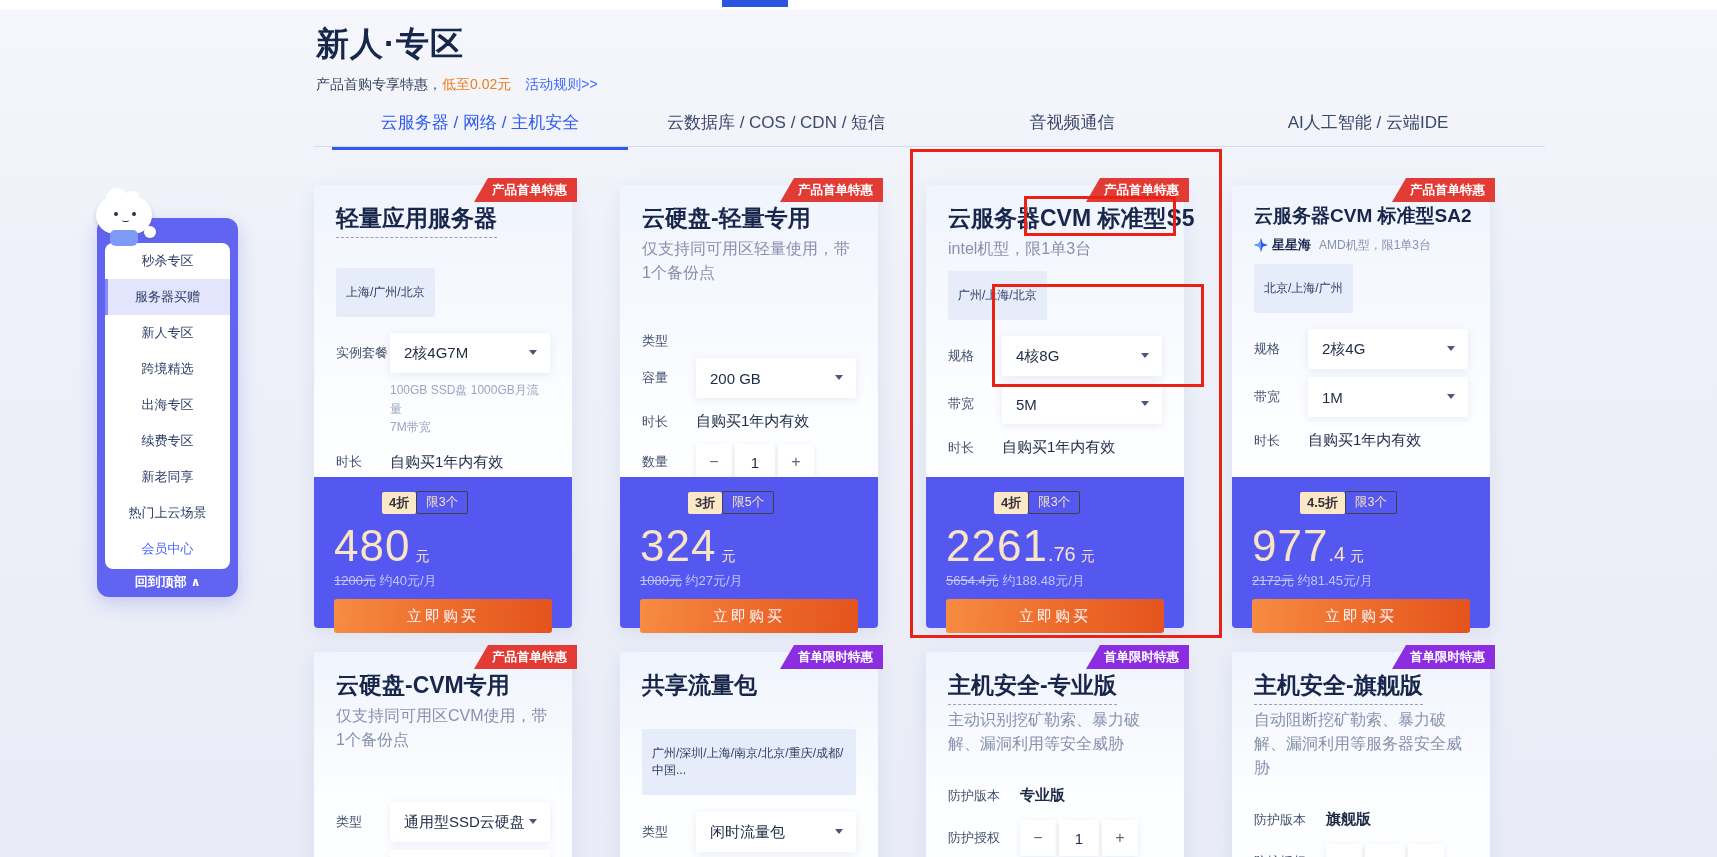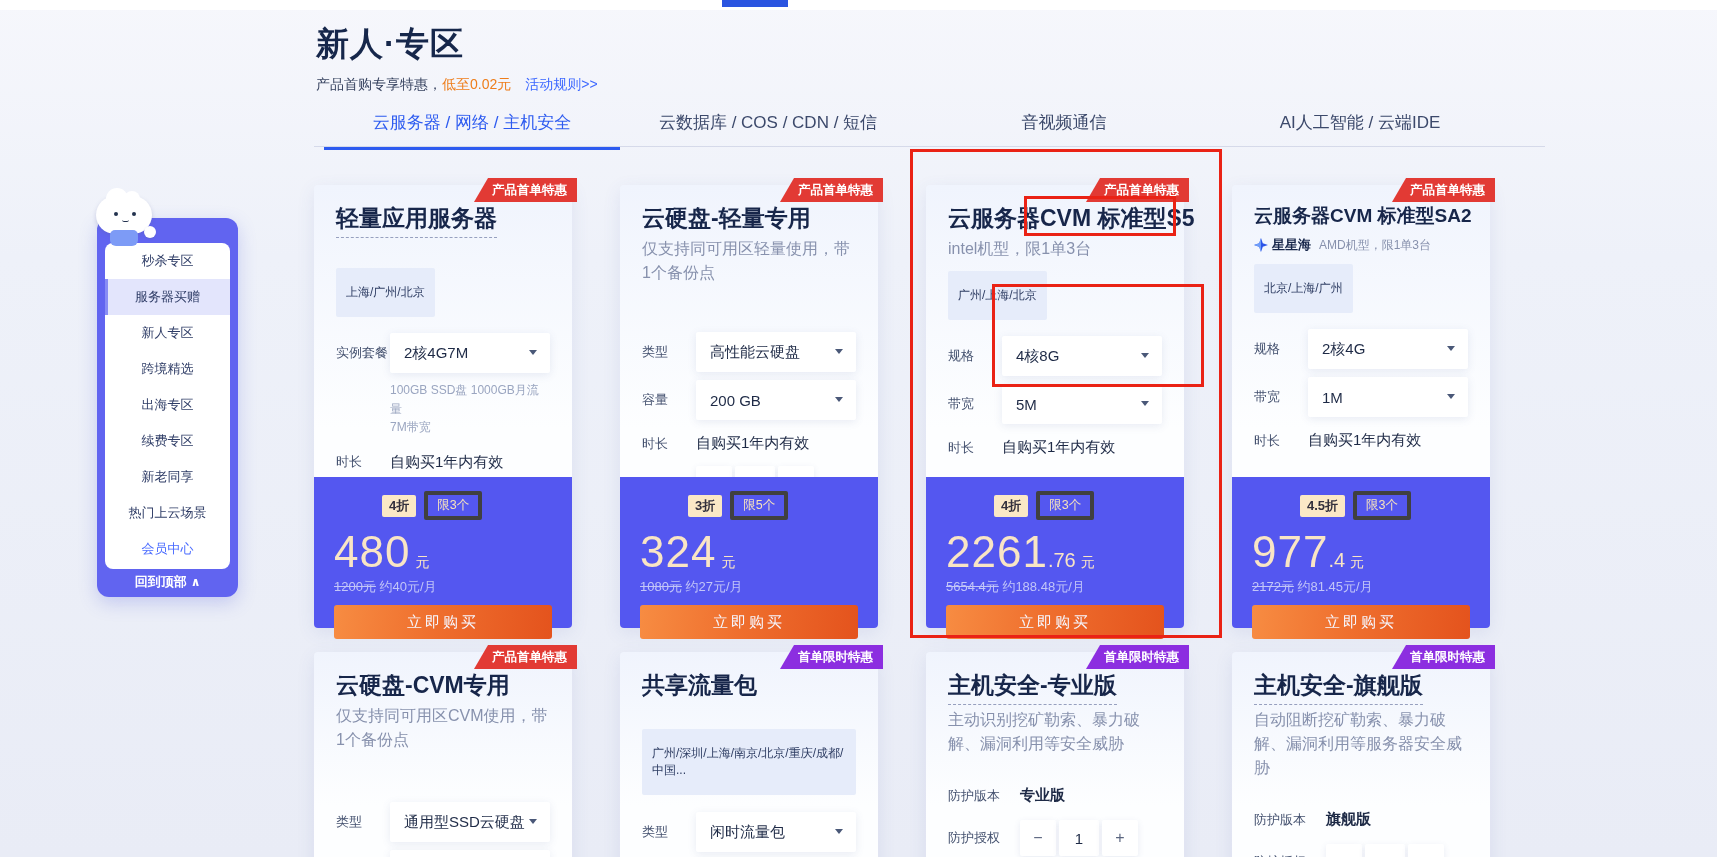--- a/index.html
+++ b/index.html
@@ -13,21 +13,21 @@
   .top-accent { position:absolute; left:722px; top:0; width:66px; height:7px; background:#2b55e0; }
 
   
   .page-title { position:absolute; left:316px; top:22px; font-size:33px; font-weight:bold; color:#16274b; letter-spacing:1px; }
   .subtitle { position:absolute; left:316px; top:76px; font-size:14px; color:#36425f; }
   .subtitle .hl { color:#ee7d1a; }
   .subtitle .link { color:#3d68ff; margin-left:14px; cursor:pointer; }
 
   
   .tabs-rule { position:absolute; left:314px; top:146px; width:1231px; height:1px; background:rgba(130,140,185,.25); }
-  .tabs { position:absolute; left:324px; top:103px; width:1184px; height:44px; display:flex; }
+  .tabs { position:absolute; left:332px; top:103px; width:1184px; height:44px; display:flex; }
   .tab { position:relative; flex:1; text-align:center; font-size:17px; color:#3c496b; line-height:40px; cursor:pointer; }
   .tab.active { color:#2d5bf0; }
   .tab.active::after { content:""; position:absolute; left:0; right:0; bottom:-3px; height:3px; background:#2d5bf0; }
 
   
   .side-box { position:absolute; left:97px; top:218px; width:141px; height:379px; background:#6164f0;
               border-radius:12px; box-shadow:0 6px 18px rgba(80,90,220,.25); }
   .side-panel { position:absolute; left:8px; top:25px; width:125px; height:326px; background:#ffffff; border-radius:8px; overflow:hidden; }
   .side-item { position:relative; height:36px; line-height:36px; text-align:center; font-size:13px; color:#2e3c66; cursor:pointer; }
   .side-item.active { background:#e3e5fc; }
@@ -92,21 +92,21 @@
   .step-btn { width:36px; height:36px; background:#fff; box-shadow:0 2px 6px rgba(80,100,160,.12);
               display:flex; align-items:center; justify-content:center; font-size:16px; color:#5b6680; cursor:pointer; border-radius:2px; }
   .step-val { width:40px; height:36px; background:#fff; box-shadow:0 2px 6px rgba(80,100,160,.12);
               display:flex; align-items:center; justify-content:center; font-size:15px; color:#1e2a46; border-radius:2px; }
 
   
   .price-panel { position:absolute; left:0; right:0; bottom:0; height:151px; background:#5457f0;
                  border-radius:0 0 4px 4px; padding:14px 20px 0; }
   .badges { display:flex; align-items:center; }
   .disc { background:#fbe8c6; color:#33303c; font-size:13px; font-weight:bold; padding:2px 7px; border-radius:2px;margin-left:48px; }
-  .limit { border:4px solid #404040; color:#f6e2bd; font-size:12.5px; padding:2px 9px; border-radius:2px; margin-left:8px; }
+  .limit { border:1px solid #404040; color:#f6e2bd; font-size:12.5px; padding:2px 9px; border-radius:2px; }
   .price-line { margin-top:7px; color:#f9e5c5; }
   .p-int { font-size:44px; font-weight:500; letter-spacing:1px; }
   .p-dec { font-size:20px; font-weight:500; }
   .p-cur { font-size:14px; margin-left:5px; }
   .strike-line { margin-top:1px; font-size:13px; color:#c2c5f8; }
   .orig { text-decoration:line-through; }
   .buy-btn { margin-top:9px; height:34px; line-height:34px; text-align:center; border-radius:3px;
              background:linear-gradient(95deg,#f78c42 0%,#ef6f2e 45%,#e4531d 100%);
              color:#f6f7ff; font-size:15px; letter-spacing:3px; cursor:pointer; }
 
@@ -204,24 +204,20 @@
   </div>
 
   <div class="card row1 c2">
     <div class="ribbon red">产品首单特惠</div>
     <div class="card-body">
       <span class="card-title">云硬盘-轻量专用</span>
       <div class="card-sub">仅支持同可用区轻量使用，带1个备份点</div>
       <div class="fields f-deep">
         <div class="field-row">
           <span class="field-label">类型</span>
-          <div class="select">
-            <span>高性能云硬盘</span>
-            <i class="caret"></i>
-          </div>
         </div>
         <div class="field-row">
           <span class="field-label">容量</span>
           <div class="select">
             <span>200 GB</span>
             <i class="caret"></i>
           </div>
         </div>
         <div class="plain-row" style="margin-top:14px;">
           <span class="field-label">时长</span>

